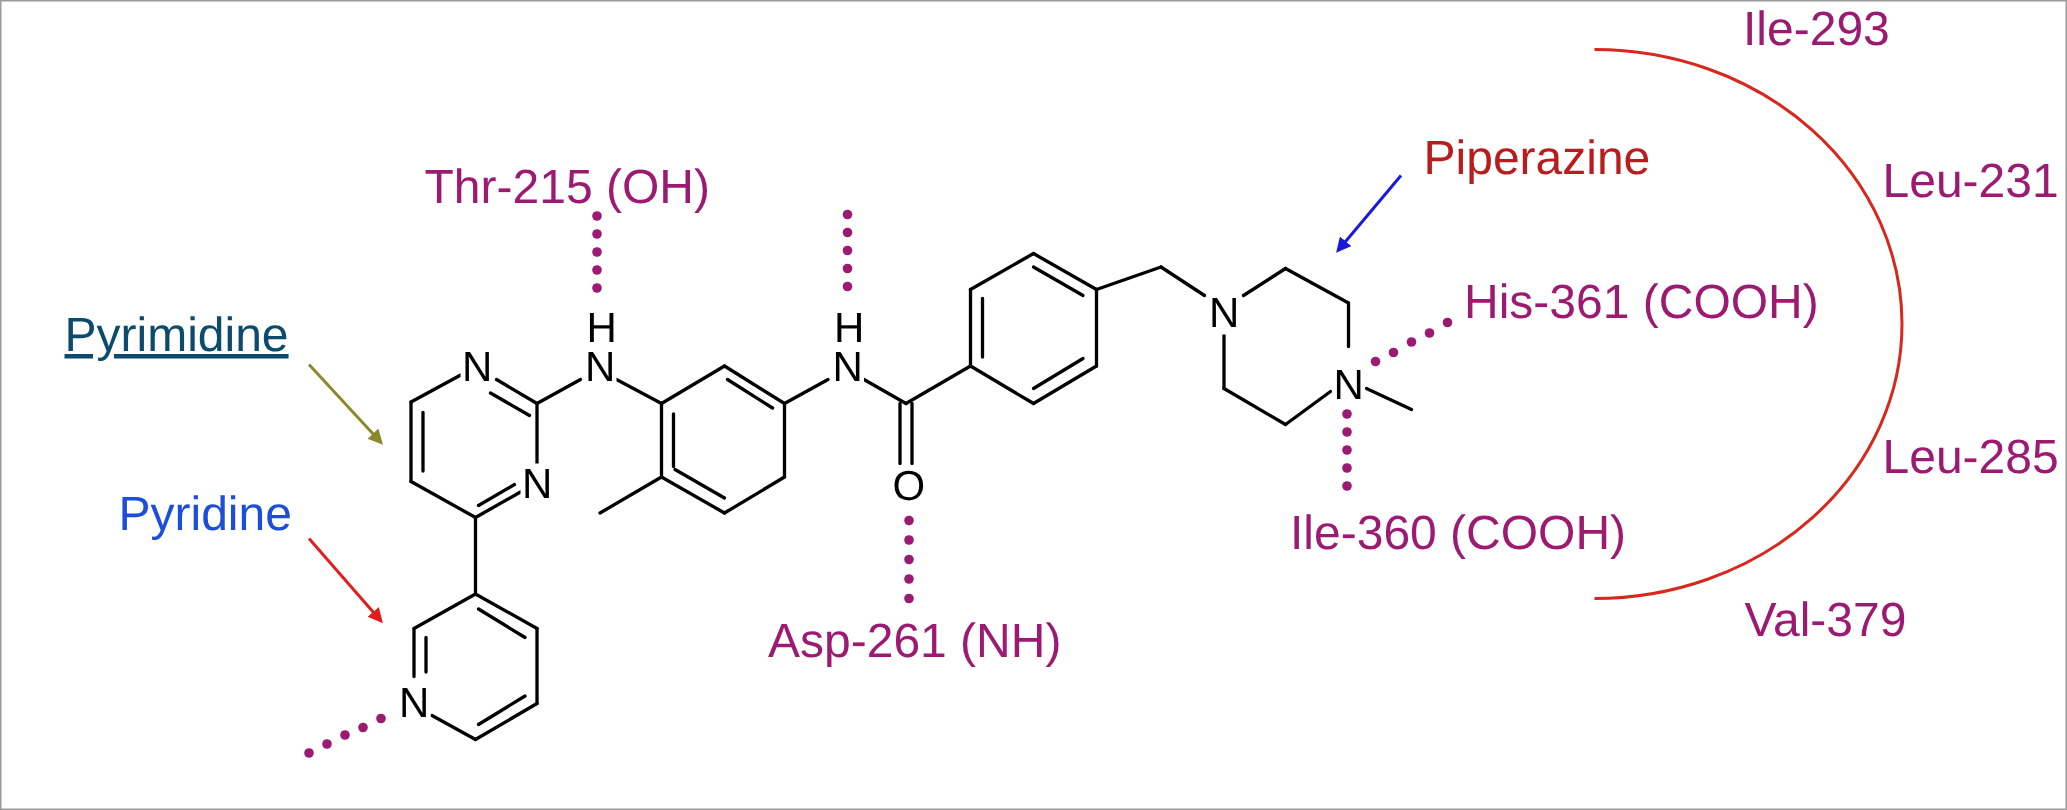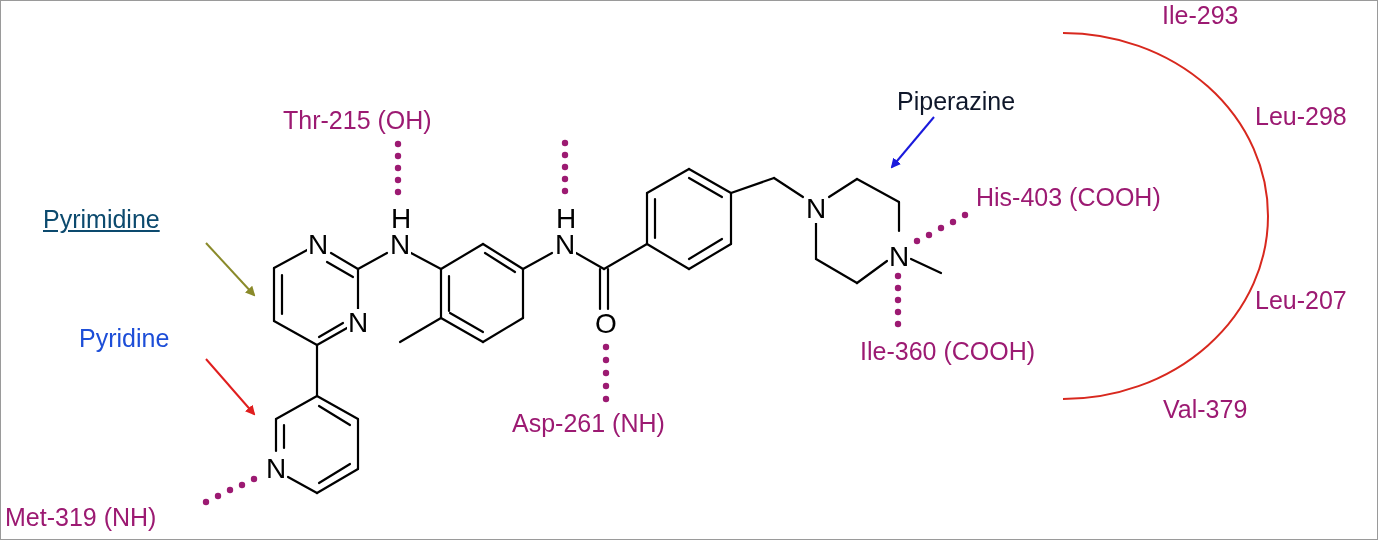--- a/index.html
+++ b/index.html
@@ -2,21 +2,21 @@
 <html><head>
 <meta charset="utf-8">
 <style>
   html, body { margin: 0; padding: 0; background: #ffffff; }
   .canvas {
     position: relative; width: 1378px; height: 540px; box-sizing: border-box;
     border: 1px solid #9a9a9a; background: #ffffff; overflow: hidden;
     font-family: "Liberation Sans", "DejaVu Sans", sans-serif;
   }
   svg { position: absolute; left: 0; top: 0; }
-  .lbl { position: absolute; font-size: 25px; white-space: nowrap; line-height: 1; }
+  .lbl { position: absolute; font-size: 32px; white-space: nowrap; line-height: 1; }
   .res { color: #9c1a72; }
   .atom { position: absolute; font-size: 28px; color: #000; line-height: 1; background: #fff; padding: 0 1px; }
 </style>
 </head>
 <body>
 
 <div class="canvas">
   <svg width="1378" height="540" viewBox="0 0 1378 540">
     <defs>
       <marker id="ah-olive" markerWidth="10" markerHeight="10" refX="8" refY="5" orient="auto" markerUnits="userSpaceOnUse">
@@ -154,25 +154,24 @@
   <span class="atom" style="left:389px;top:204px;">H</span>
   <span class="atom" style="left:553px;top:230px;">N</span>
   <span class="atom" style="left:554px;top:204px;">H</span>
   <span class="atom" style="left:593px;top:309px;">O</span>
   <span class="atom" style="left:804px;top:194px;">N</span>
   <span class="atom" style="left:887px;top:242px;">N</span>
   <span class="atom" style="left:264px;top:454px;">N</span>
 
   <span class="lbl" style="left:42px;top:206px;color:#0c4a6e;text-decoration:underline;">Pyrimidine</span>
   <span class="lbl" style="left:78px;top:325px;color:#1d4ed8;">Pyridine</span>
-  <span class="lbl" style="left:896px;top:88px;color:#0f172a;">Piperazine</span>
+  <span class="lbl" style="left:948px;top:88px;color:#b91c1c;">Piperazine</span>
 
   <span class="lbl res" style="left:282px;top:107px;">Thr-215 (OH)</span>
   <span class="lbl res" style="left:511px;top:410px;">Asp-261 (NH)</span>
-  <span class="lbl res" style="left:4px;top:504px;">Met-319 (NH)</span>
-  <span class="lbl res" style="left:975px;top:184px;">His-403 (COOH)</span>
+  <span class="lbl res" style="left:975px;top:184px;">His-361 (COOH)</span>
   <span class="lbl res" style="left:843px;top:338px;margin-left:16px;">Ile-360 (COOH)</span>
 
   <span class="lbl res" style="left:1161px;top:2px;">Ile-293</span>
-  <span class="lbl res" style="left:1254px;top:103px;">Leu-298</span>
-  <span class="lbl res" style="left:1254px;top:287px;">Leu-207</span>
+  <span class="lbl res" style="left:1254px;top:103px;">Leu-231</span>
+  <span class="lbl res" style="left:1254px;top:287px;">Leu-285</span>
   <span class="lbl res" style="left:1162px;top:396px;">Val-379</span>
 </div>
 
 </body></html>

